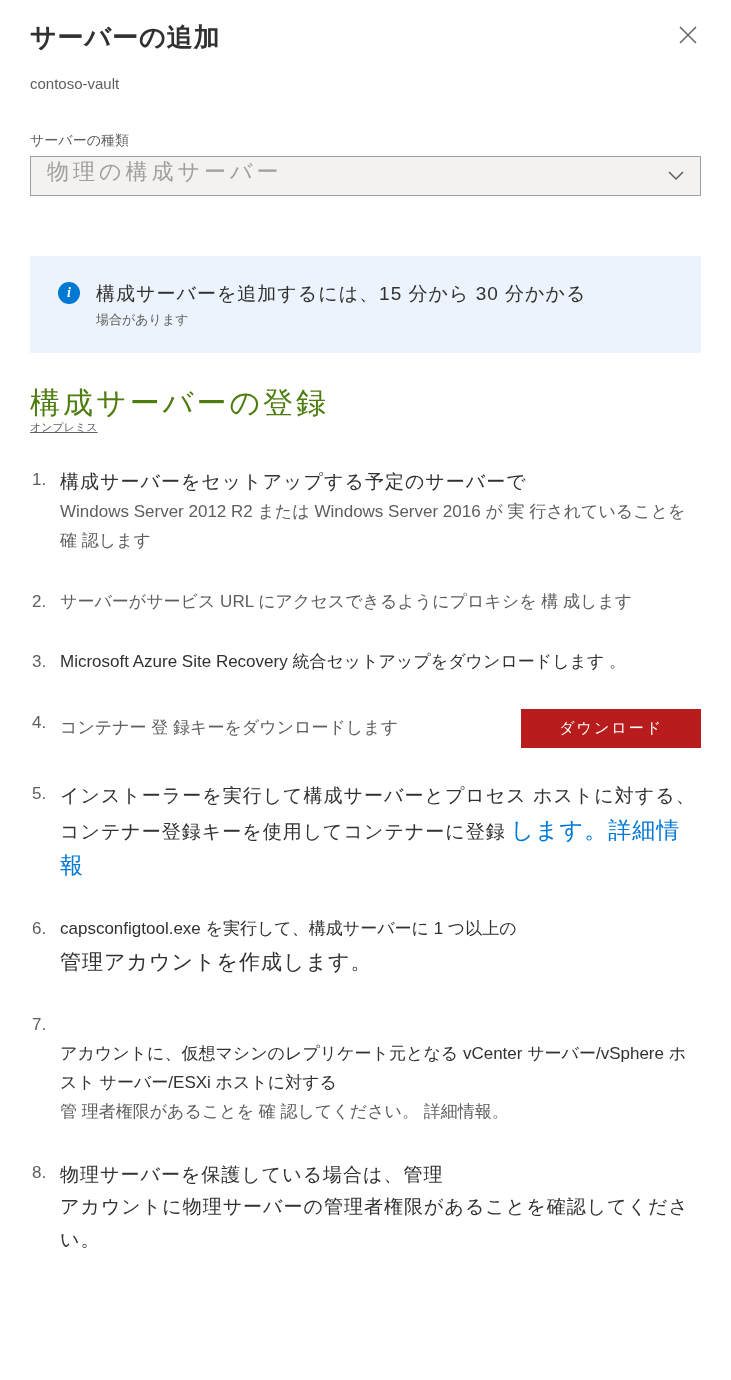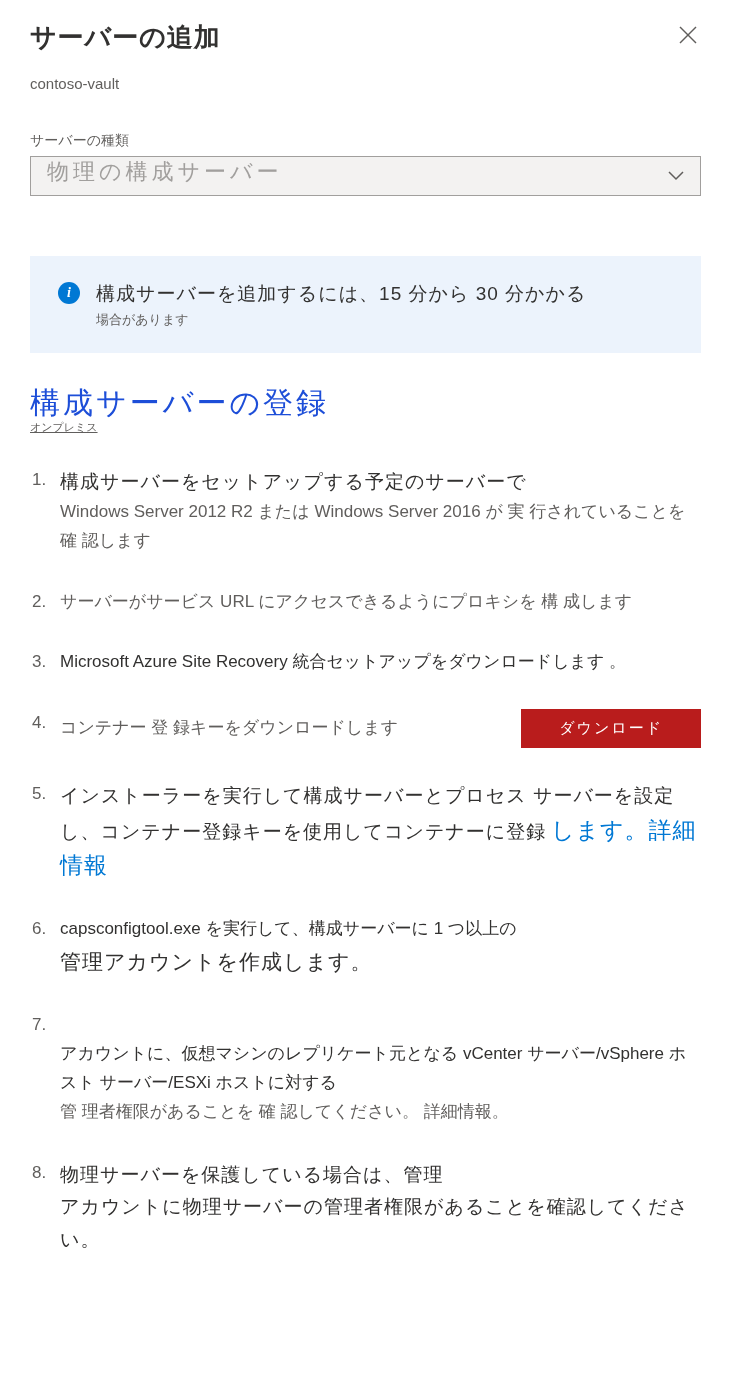--- a/index.html
+++ b/index.html
@@ -99,21 +99,21 @@
       line-height: 1.5;
     }
     .info-text-sub {
       font-size: 13px;
       color: #605e5c;
       margin-top: 2px;
     }
     .section-title {
       font-size: 30px;
       font-weight: 400;
-      color: #1d4ed8;
+      color: #4d7c0f;
       letter-spacing: 3px;
       margin-bottom: 0;
     }
     .section-subtitle {
       font-size: 11px;
       color: #605e5c;
       margin-top: -4px;
       margin-bottom: 31px;
       text-decoration: underline;
     }
@@ -220,21 +220,21 @@
   <li>
     <span class="step-mixed-dark">Microsoft Azure Site Recovery 統合セットアップをダウンロードします 。</span>
   </li>
   <li>
     <div class="step4-wrap">
       <span>コンテナー 登 録キーをダウンロードします</span>
       <button class="download-btn">ダウンロード</button>
     </div>
   </li>
   <li>
-    <span class="step-dark">インストーラーを実行して構成サーバーとプロセス サーバーを設定し、コンテナー登録キーを使用してコンテナーに登録</span>
+    <span class="step-dark">インストーラーを実行して構成サーバーとプロセス ホストに対する、コンテナー登録キーを使用してコンテナーに登録</span>
     <span class="link-text">します。詳細情報</span>
   </li>
   <li>
     <span class="step-mixed-dark">capsconfigtool.exe を実行して、構成サーバーに 1 つ以上の</span><br>
     <span class="dark-large">管理アカウントを作成します。</span>
   </li>
   <li>
     <br>
     <span class="step-mixed-dark">アカウントに、仮想マシンのレプリケート元となる vCenter サーバー/vSphere ホスト サーバー/ESXi ホストに対する</span><br>
     <span>管 理者権限があることを 確 認してください。 詳細情報。</span>

